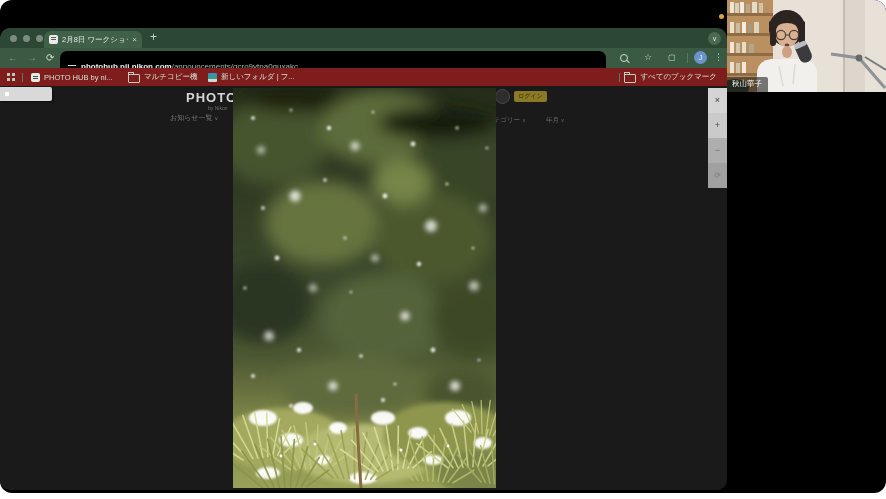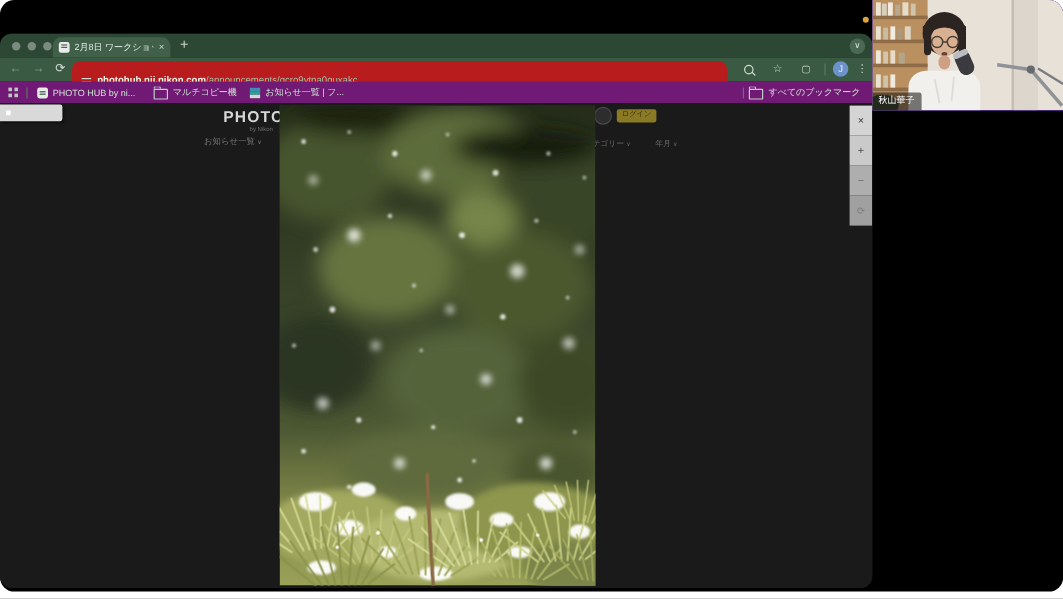--- a/index.html
+++ b/index.html
@@ -27,35 +27,35 @@
   .tab-title{font-size:7.5px;color:#e4ede5;white-space:nowrap;overflow:hidden;flex:1 1 auto;}
   .tab-close{font-size:8px;color:#c7d5ca;flex:0 0 auto;line-height:1;}
   .newtab{position:absolute;left:150px;top:2px;font-size:12px;color:#c8d6cb;}
   .tab-chevron{position:absolute;left:708px;top:4px;width:13px;height:13px;border-radius:50%;
                background:#4a6952;color:#dfe8e0;font-size:7px;text-align:center;line-height:13px;}
 
   
   .toolbar{position:absolute;left:0;top:20px;width:100%;height:20px;background:#3b5a43;}
   .nav-ic{position:absolute;top:4px;font-size:10px;line-height:12px;color:#8fa496;}
   .urlpill{position:absolute;left:60px;top:3px;width:546px;height:31px;border-radius:7px;
-           background:#b91c1c;display:flex;align-items:center;padding:0 8px;box-sizing:border-box;gap:5px;}
+           background:#000000;display:flex;align-items:center;padding:0 8px;box-sizing:border-box;gap:5px;}
   .site-ic{width:8px;height:8px;flex:0 0 auto;position:relative;}
   .site-ic::before,.site-ic::after{content:"";position:absolute;left:0;width:8px;height:1px;background:#cfdbd1;}
   .site-ic::before{top:2px;} .site-ic::after{top:5px;}
   .url{font-size:8px;white-space:nowrap;overflow:hidden;}
   .url .dom{color:#eef4ee;} .url .path{color:#a6bbab;}
   .tb-ic{position:absolute;top:3px;font-size:9px;color:#cfdcd2;line-height:13px;}
   .mag{position:absolute;top:6px;width:6px;height:6px;border:1px solid #cfdcd2;border-radius:50%;}
   .mag::after{content:"";position:absolute;left:5px;top:6px;width:4px;height:1px;background:#cfdcd2;transform:rotate(45deg);}
   .avatar-chip{position:absolute;left:694px;top:3px;width:13px;height:13px;border-radius:50%;background:#6b93c9;
                color:#eaf1fa;font-size:8px;text-align:center;line-height:13px;}
   .tb-sep{position:absolute;left:687px;top:5px;width:1px;height:10px;background:#577a62;}
 
   
-  .bmbar{position:absolute;left:0;top:40px;width:100%;height:18px;background:#701a75;}
+  .bmbar{position:absolute;left:0;top:40px;width:100%;height:18px;background:#7f1d1d;}
   .bm{position:absolute;top:0;height:18px;display:flex;align-items:center;gap:4px;}
   .bm-label{font-size:7.5px;color:#cfe0d3;white-space:nowrap;}
   .bm-sep{width:1px;height:9px;background:#577a62;}
   .appsgrid{width:8px;height:8px;display:grid;grid-template-columns:3px 3px;grid-template-rows:3px 3px;gap:2px;}
   .appsgrid i{background:#b9cbbd;display:block;}
   .folder{width:10px;height:7px;border:1px solid #bdd0c2;border-radius:1px;position:relative;margin-top:2px;}
   .folder::before{content:"";position:absolute;left:-1px;top:-3px;width:4px;height:2px;border:1px solid #bdd0c2;border-bottom:none;border-radius:1px 1px 0 0;}
   .bm-ic1{width:9px;height:9px;border-radius:2px;background:#e7ebe6;position:relative;}
   .bm-ic1::before{content:"";position:absolute;left:2px;top:3px;width:5px;height:1px;background:#3c5546;box-shadow:0 2px 0 #3c5546;}
   .bm-ic3{width:9px;height:9px;border-radius:1px;overflow:hidden;display:flex;flex-direction:column;}
@@ -148,21 +148,21 @@
       <div class="bm" style="left:128px;">
         <span class="folder"></span>
         <span class="bm-label">マルチコピー機</span>
       </div>
       <div class="bm" style="left:208px;">
         <span class="bm-ic3">
             <i style="background:#3f8fb5;"></i>
             <i style="background:#2fa08f;"></i>
             <i style="background:#cfd8d2;"></i>
           </span>
-        <span class="bm-label">お知らせ一覧 | フ...</span>
+        <span class="bm-label">新しいフォルダ | フ...</span>
       </div>
       <div class="bm" style="right:10px;">
         <span class="bm-sep"></span>
         <span class="folder"></span>
         <span class="bm-label">すべてのブックマーク</span>
       </div>
     </div>
 
     <div class="page">
 

